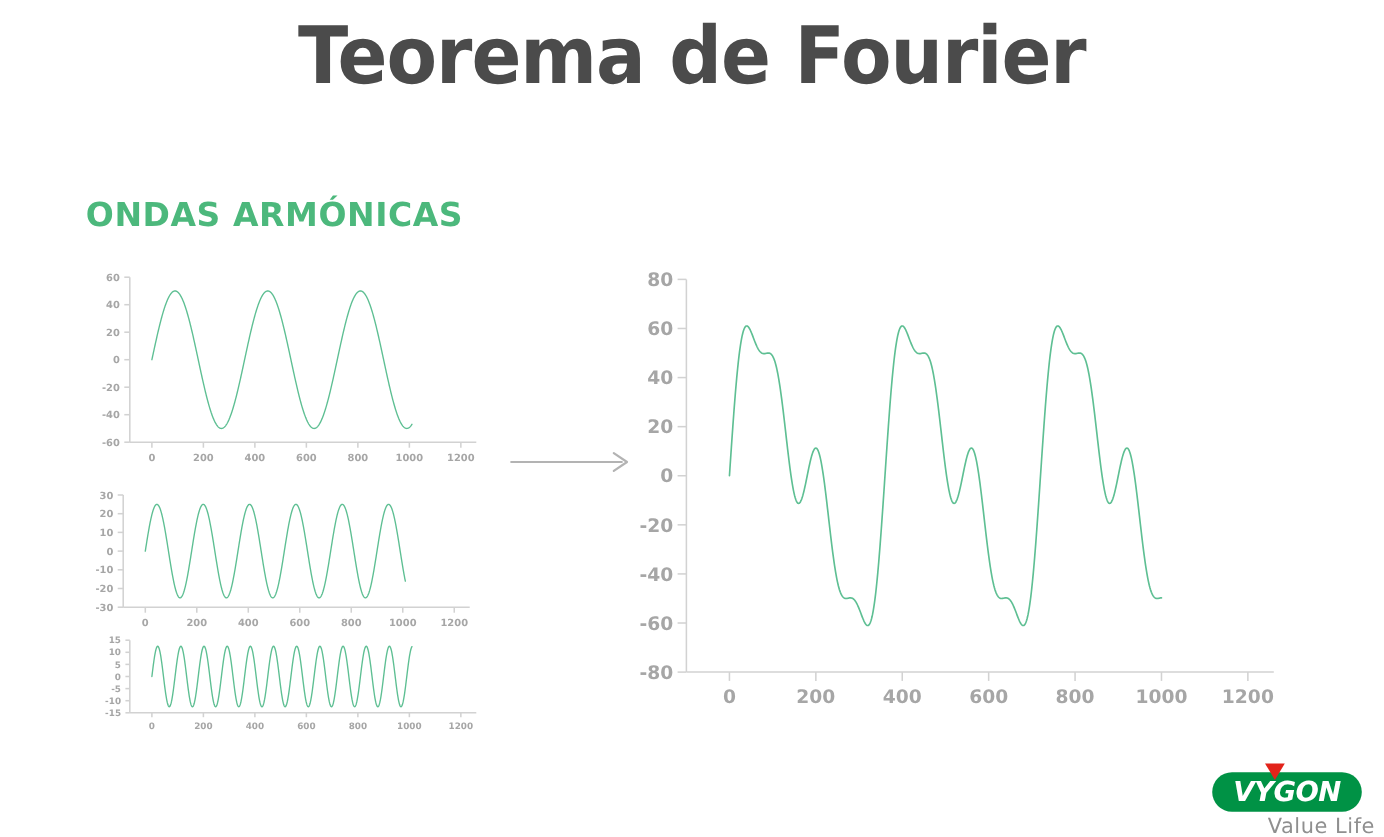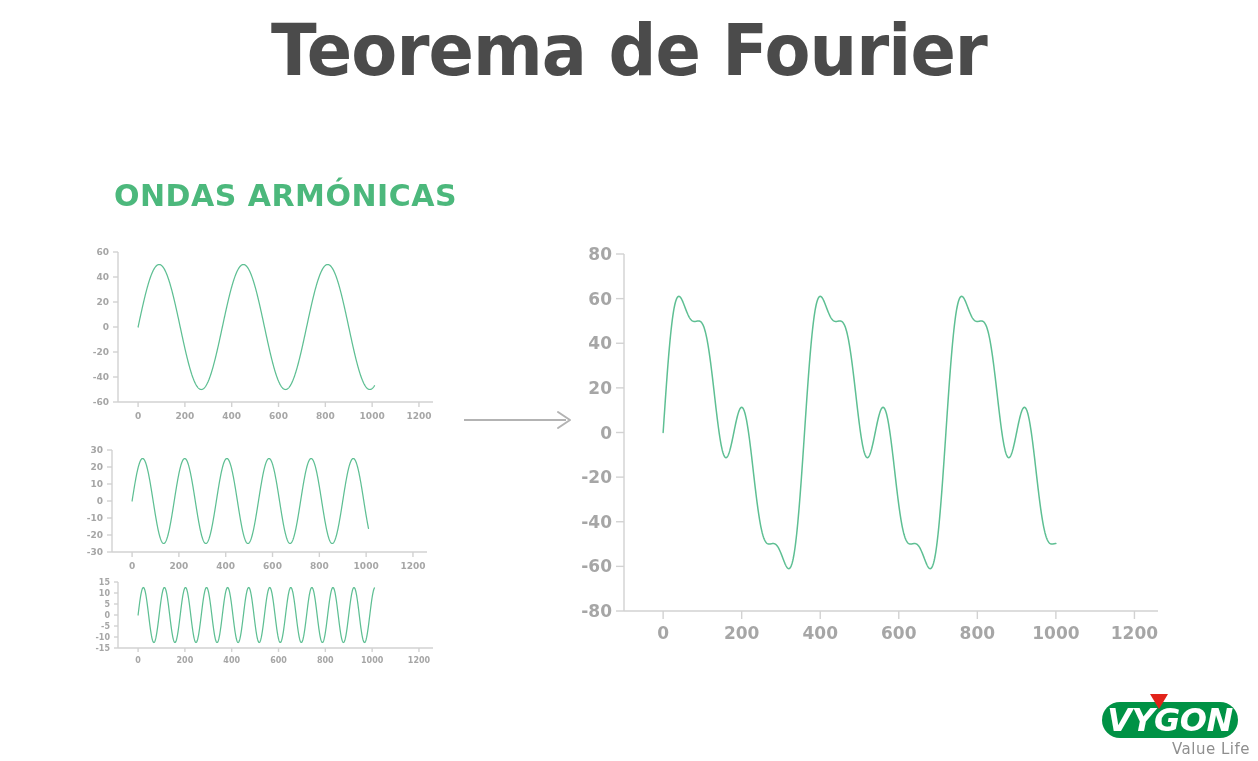--- a/index.html
+++ b/index.html
@@ -39,21 +39,20 @@
 
   
   .section-heading {
     position: absolute;
     font-family: "DejaVu Sans", sans-serif;
     font-size: 30px;
     font-weight: bold;
     letter-spacing: 0.5px;
     color: #4cb87c;
     white-space: nowrap;
-    margin-left: 36px;
   }
   #heading-left  { top: 178px; left: 78px; }
   #heading-right { top: 176px; left: 638px; }
 
   
   #flow-arrow {
     position: absolute;
     left: 462px;
     top: 408px;
     width: 115px;
@@ -102,21 +101,21 @@
   #logo-wordmark {
     position: absolute;
     left: 0;
     top: 8px;
     width: 136px;
     height: 36px;
     line-height: 36px;
     text-align: center;
     color: #ffffff;
     font-family: "DejaVu Sans", sans-serif;
-    font-size: 32px;
+    font-size: 25px;
     font-weight: bold;
     font-style: italic;
     letter-spacing: -0.5px;
   }
   #logo-marker {
     position: absolute;
     left: 48px;
     top: 0px;
     width: 0;
     height: 0;
@@ -125,21 +124,21 @@
     border-top: 15px solid #e2231a;
   }
   #logo-tagline {
     position: absolute;
     left: 0;
     top: 46px;
     width: 148px;
     text-align: right;
     color: #8f8f8f;
     font-family: "DejaVu Sans", sans-serif;
-    font-size: 15px;
+    font-size: 19px;
     letter-spacing: 0.5px;
   }
 </style>
 </head>
 <body>
 
 <div class="slide">
 
   <div id="page-title">Teorema de Fourier</div>
 

